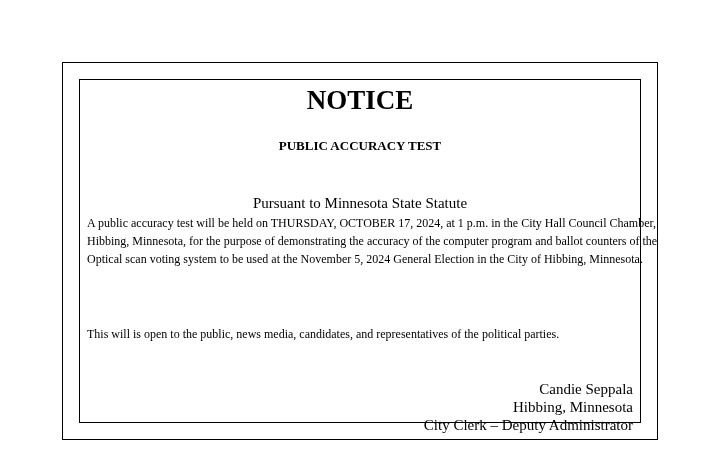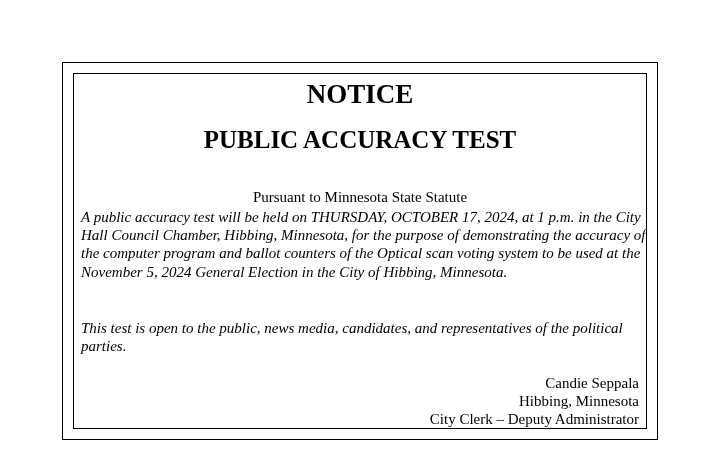--- a/index.html
+++ b/index.html
@@ -16,21 +16,21 @@
       color: #000000;
     }
     .notice-frame {
       position: absolute;
       left: 62px;
       top: 62px;
       width: 596px;
       height: 378px;
       box-sizing: border-box;
       border: 1px solid #000;
-      padding: 10px;
+      padding: 16px;
     }
     .notice-inner {
       width: 100%;
       height: 100%;
       box-sizing: border-box;
       border: 1px solid #000;
       position: relative;
     }
     .title {
       position: absolute;
@@ -41,41 +41,40 @@
       font-size: 27px;
       line-height: 32px;
       margin: 0;
     }
     .subtitle {
       position: absolute;
       left: 0; right: 0;
       top: 55px;
       text-align: center;
       font-weight: bold;
-      font-size: 25px;
+      font-size: 13px;
       line-height: 22px;
       margin: 0;
     }
     .statute {
       position: absolute;
       left: 0; right: 0;
       top: 98px;
       text-align: center;
       font-size: 15px;
       line-height: 18px;
       margin: 16px;
     }
     .body-para {
       position: absolute;
       left: 7px;
       width: 580px;
-      font-size: 15px;
+      font-size: 12px;
       line-height: 18.2px;
       margin: 0;
-      font-style: italic;
     }
     .para-1 { top: 134px; }
     .para-2 { top: 245px; }
     .signature {
       position: absolute;
       right: 7px;
       top: 300px;
       text-align: right;
       font-size: 15px;
       line-height: 18.2px;
@@ -84,20 +83,20 @@
   </style>
 </head>
 <body>
 
 <div class="notice-frame">
   <div class="notice-inner">
     <h1 class="title">NOTICE</h1>
     <h2 class="subtitle">PUBLIC ACCURACY TEST</h2>
     <p class="statute">Pursuant to Minnesota State Statute</p>
     <p class="body-para para-1">A public accuracy test will be held on THURSDAY, OCTOBER 17, 2024, at 1 p.m. in the City Hall Council Chamber, Hibbing, Minnesota, for the purpose of demonstrating the accuracy of the computer program and ballot counters of the Optical scan voting system to be used at the November 5, 2024 General Election in the City of Hibbing, Minnesota.</p>
-    <p class="body-para para-2">This test is open to the public, news media, candidates, and representatives of the political parties.</p>
+    <p class="body-para para-2">This will is open to the public, news media, candidates, and representatives of the political parties.</p>
     <div class="signature">
       <div>Candie Seppala</div>
       <div>Hibbing, Minnesota</div>
       <div>City Clerk – Deputy Administrator</div>
     </div>
   </div>
 </div>
 
 </body></html>

